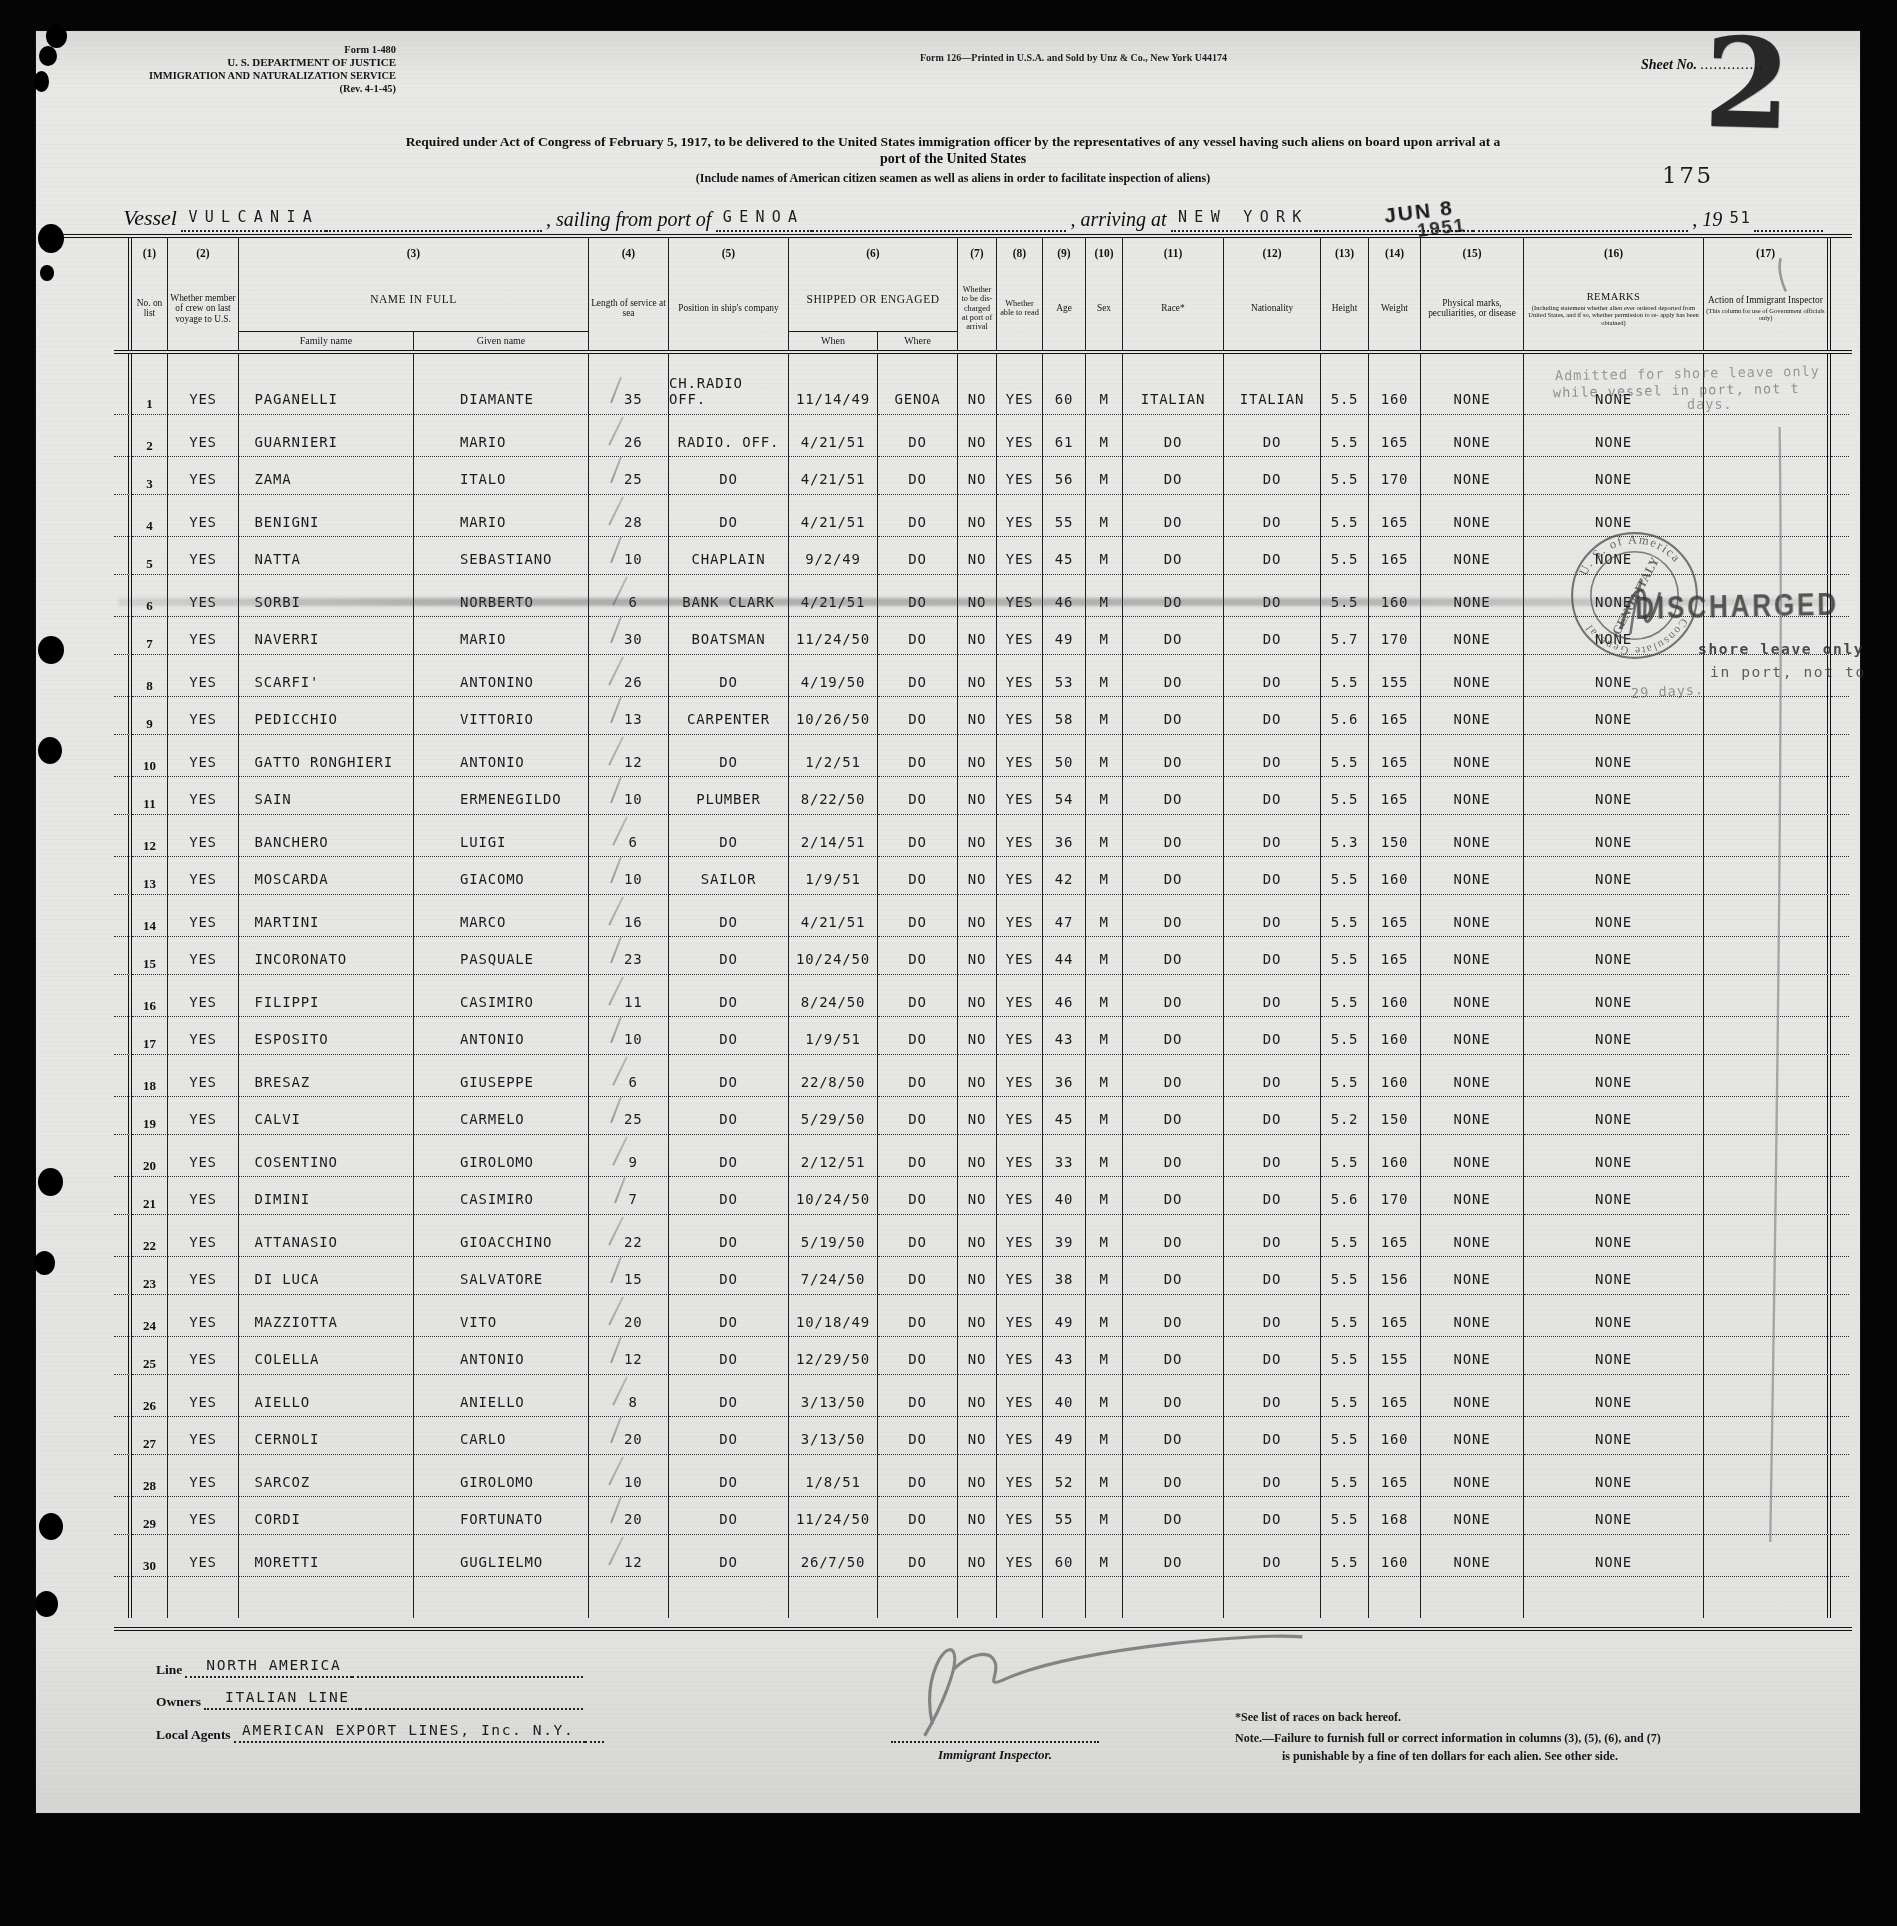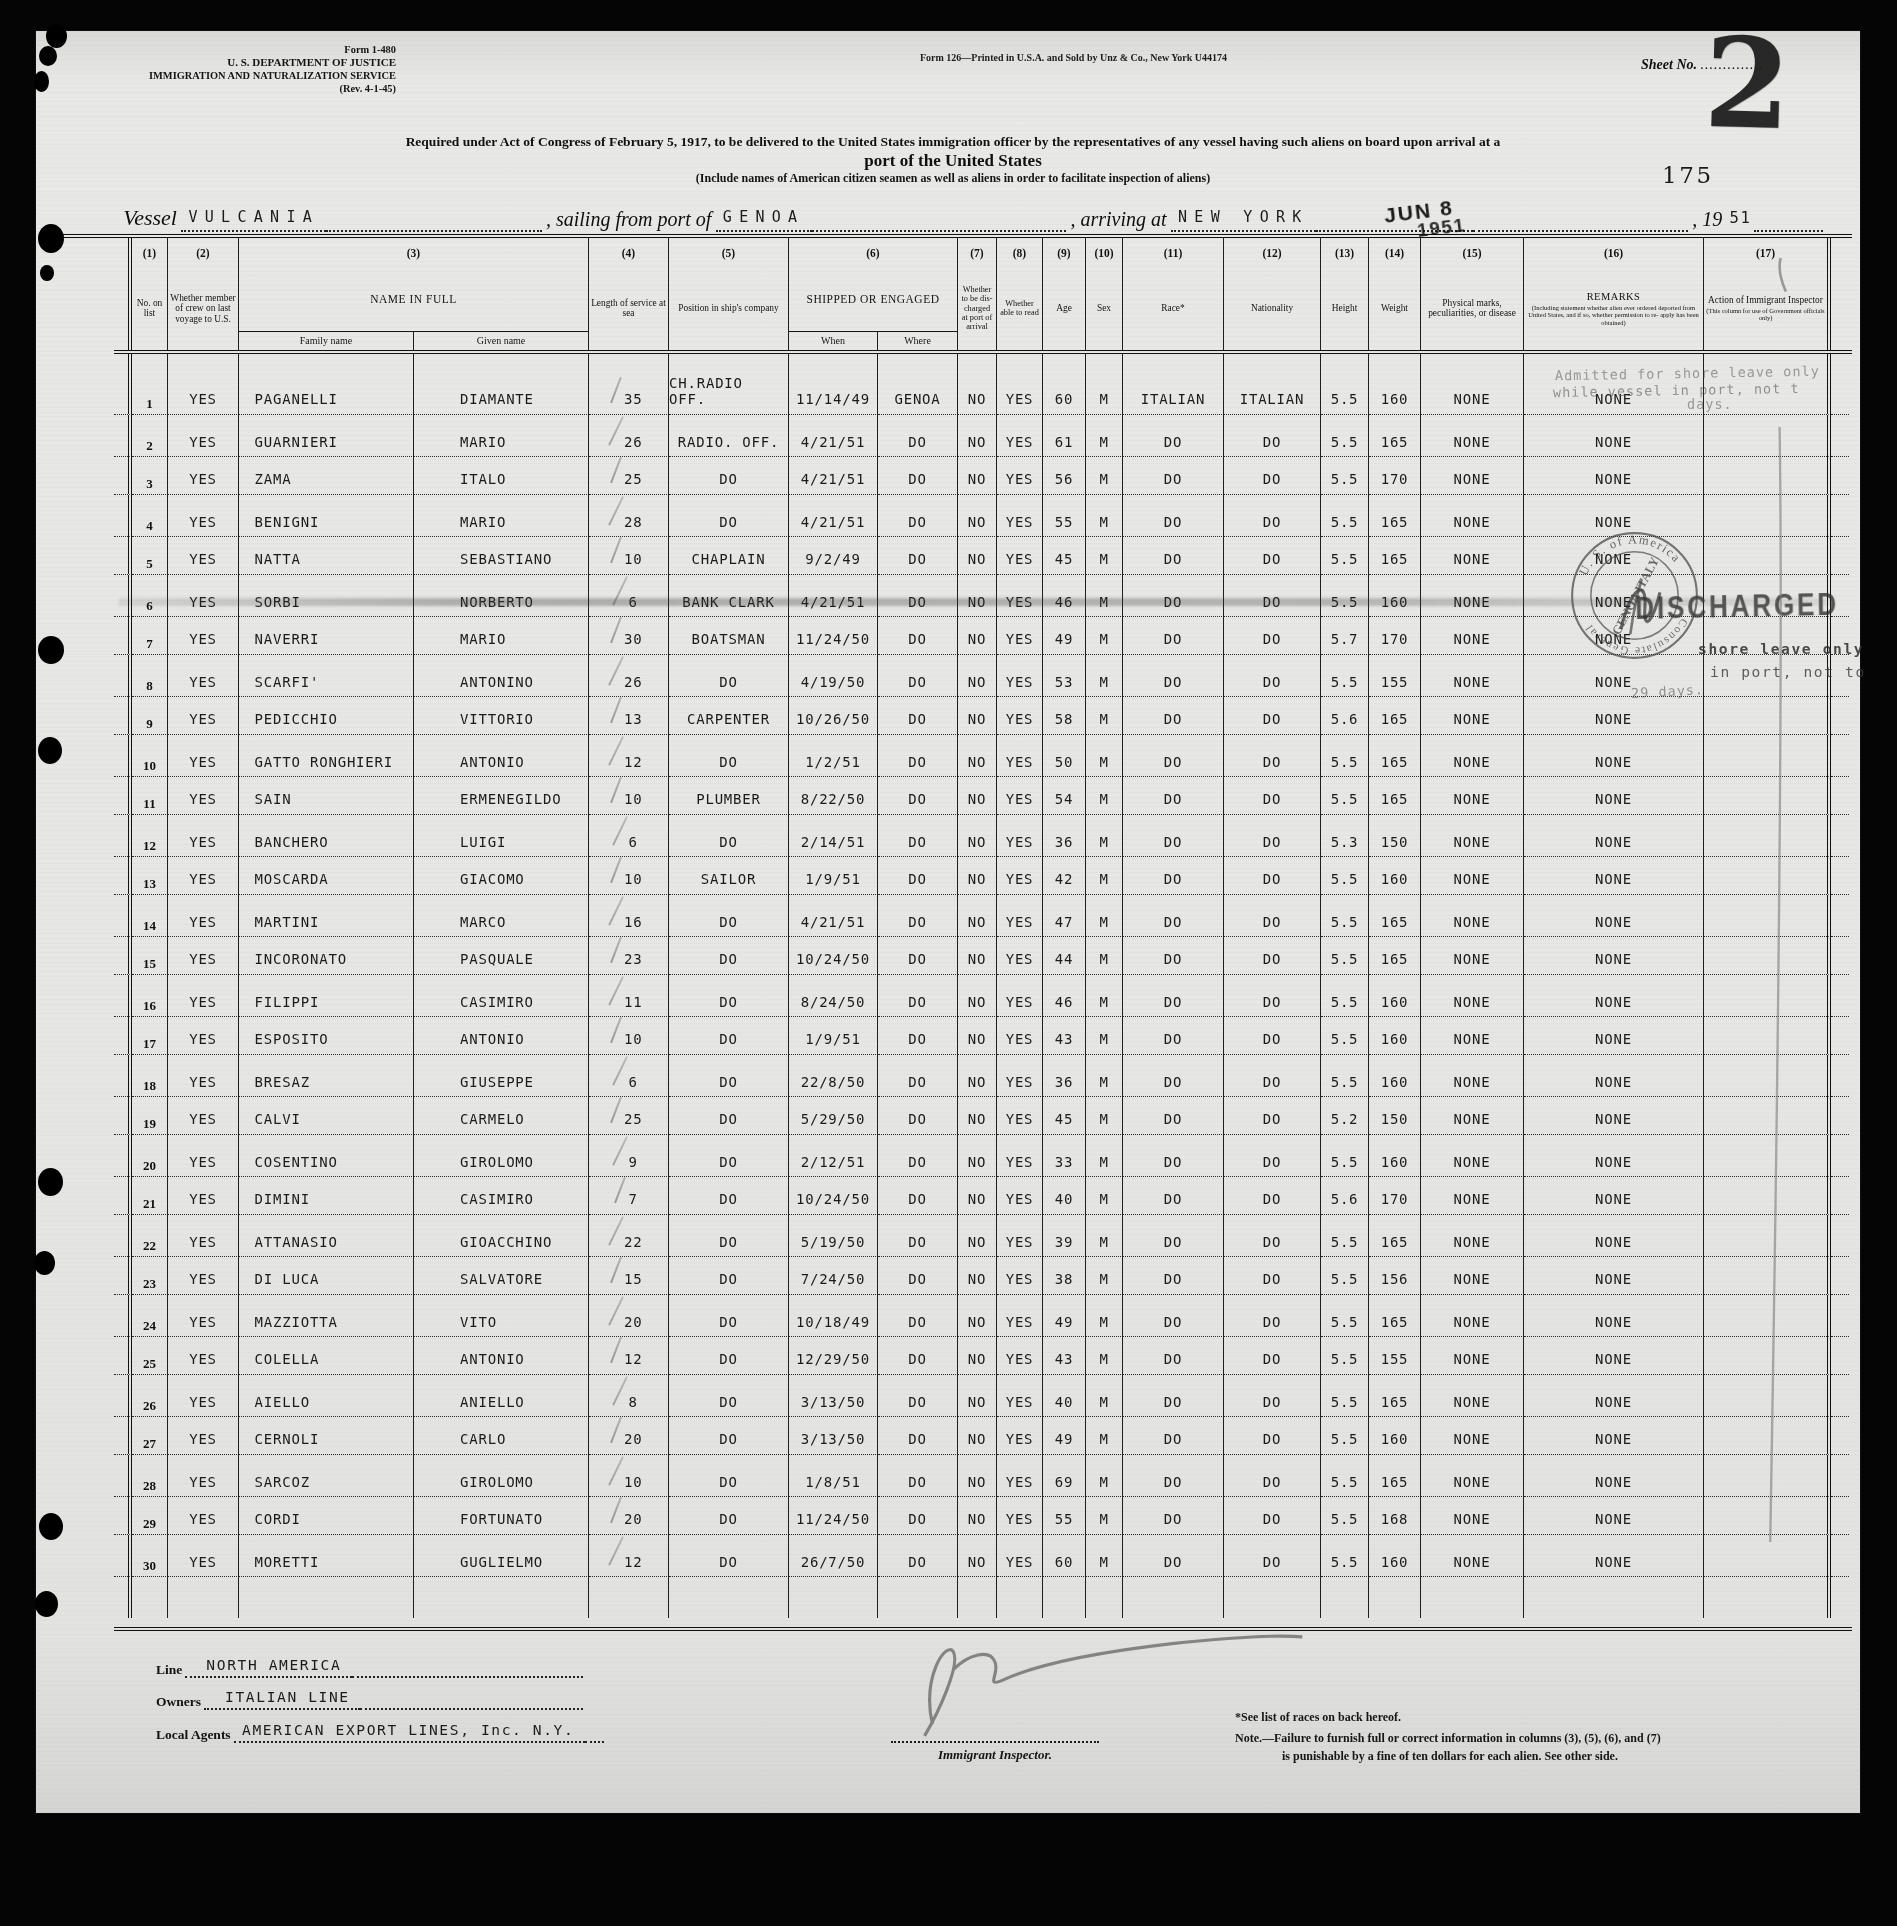--- a/index.html
+++ b/index.html
@@ -24,21 +24,21 @@
   .big2{position:absolute;left:1668px;top:-9.4px;font-family:"DejaVu Serif",serif;
        font-weight:bold;font-size:124px;line-height:1;color:#1b1b1b;opacity:.93;
        transform:rotate(1.5deg);text-shadow:0.5px 0.5px 1px rgba(40,40,40,.5);}
   .title{position:absolute;left:63px;top:48px;width:1709px;text-align:center;}
   .title span{display:inline-block;font-family:"DejaVu Serif",serif;font-weight:bold;
        font-size:26.6px;letter-spacing:0.3px;color:#0c0c0c;border-bottom:1.6px solid #222;
        padding:0 15.6px 5.2px 15.6px;}
   .subtitle{position:absolute;left:104px;top:103px;width:1626px;text-align:center;
        font-weight:bold;font-size:13.5px;line-height:1.25;color:#101010;}
   .subtitle2{position:absolute;left:104px;top:120px;width:1626px;text-align:center;
-       font-weight:bold;font-size:17px;color:#101010;}
+       font-weight:bold;font-size:14px;color:#101010;}
   .includes{position:absolute;left:104px;top:140px;width:1626px;text-align:center;
        font-weight:bold;font-size:12px;color:#141414;}
   .pageno{position:absolute;left:1626px;top:131px;font-size:23px;letter-spacing:2.6px;
        color:#1a1a1a;font-family:"DejaVu Serif",serif;}
 
   
   .vesselline{position:absolute;left:83px;top:171px;width:1704px;height:30px;
        display:flex;align-items:flex-end;white-space:nowrap;}
   .vesselline .lab{font-style:italic;font-size:20px;padding:0 4.2px 1px 4.2px;color:#0e0e0e;}
   .vesselline .lab.vlab{font-size:22px;}
@@ -962,21 +962,21 @@
     <div class="bc t left pad-giv">GIROLOMO</div>
     <div class="bc t svc">
               <span class="tick"></span>
               <span>10</span>
             </div>
     <div class="bc t">DO</div>
     <div class="bc t">1/8/51</div>
     <div class="bc t">DO</div>
     <div class="bc t">NO</div>
     <div class="bc t">YES</div>
-    <div class="bc t">69</div>
+    <div class="bc t">52</div>
     <div class="bc t">M</div>
     <div class="bc t">DO</div>
     <div class="bc t">DO</div>
     <div class="bc t">5.5</div>
     <div class="bc t">165</div>
     <div class="bc t">NONE</div>
     <div class="bc t">NONE</div>
     <div class="bc action"></div>
     <div class="bc gr"></div>
   </div>

